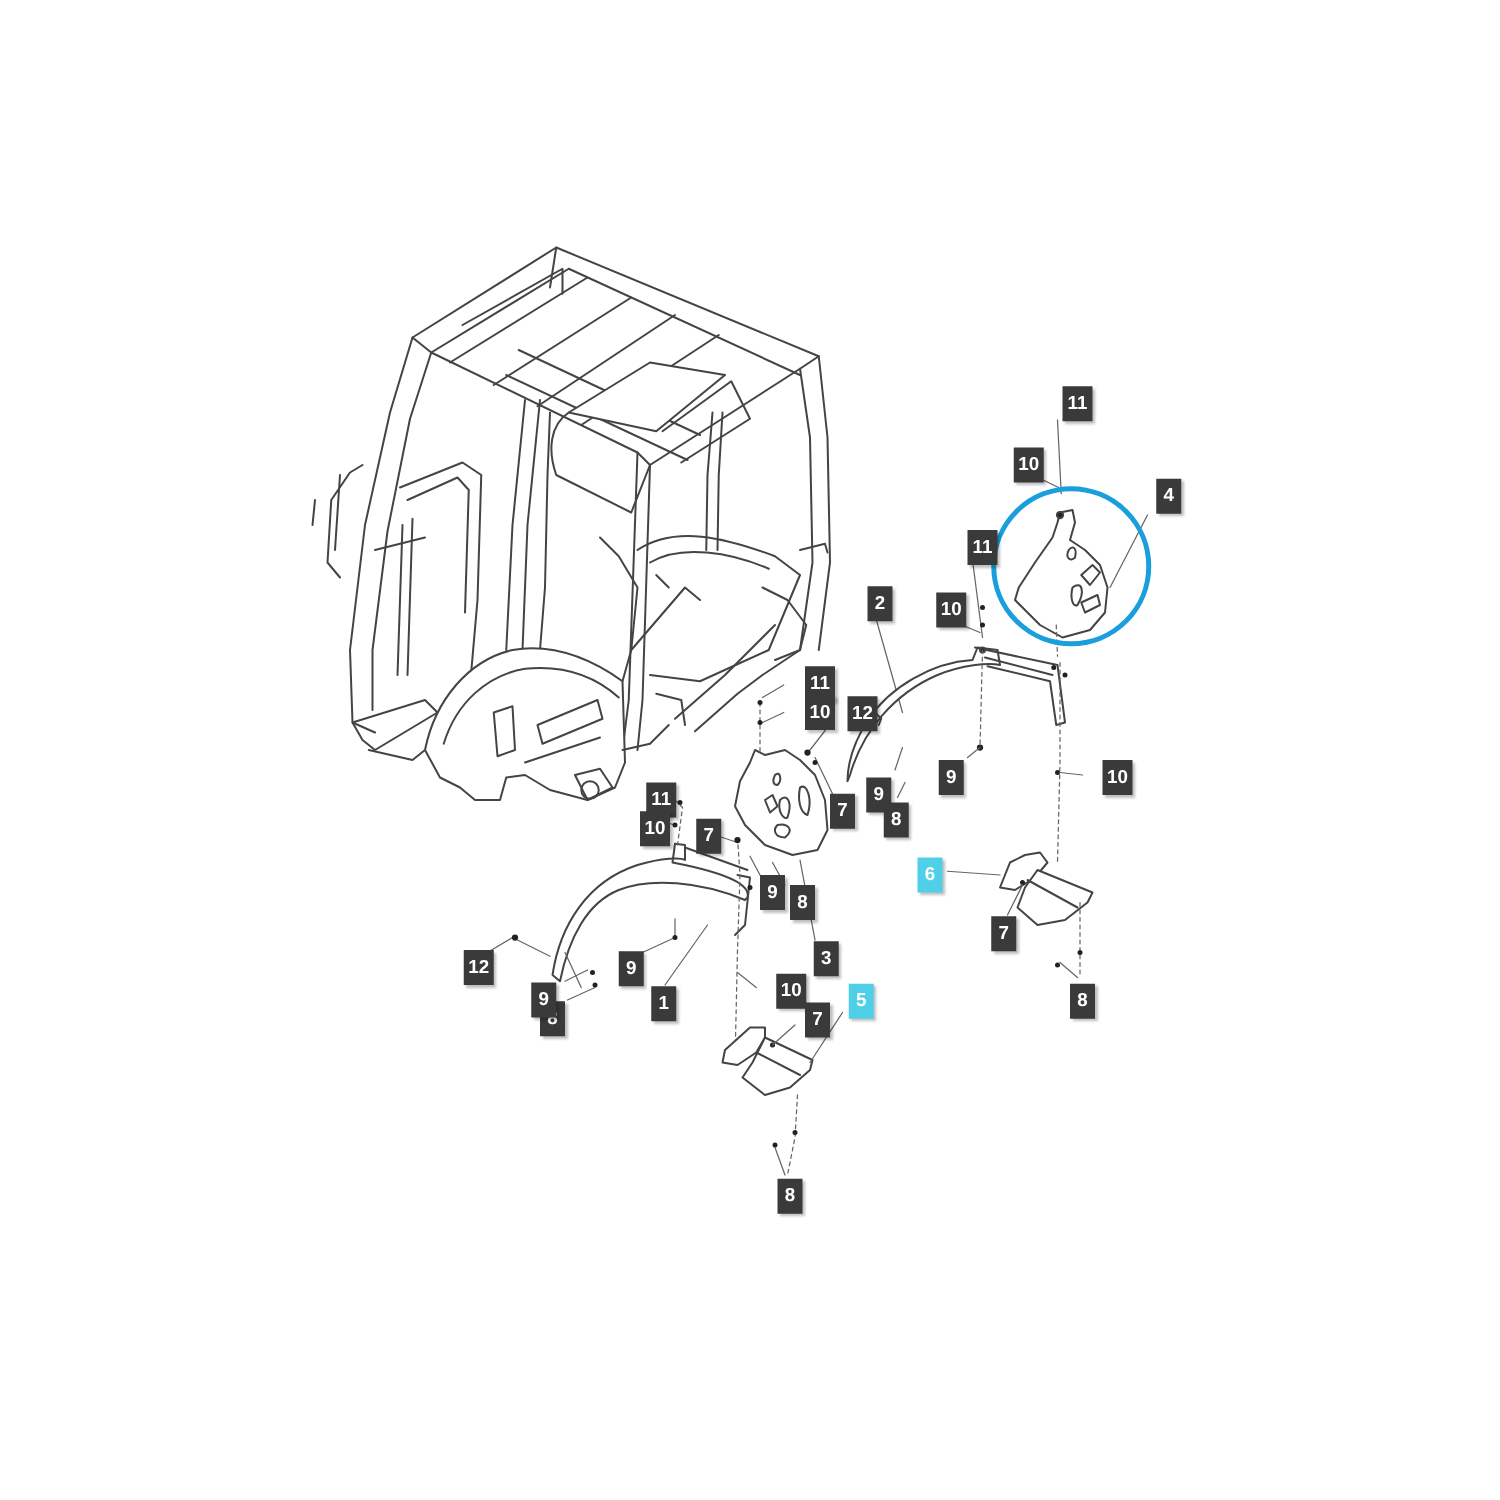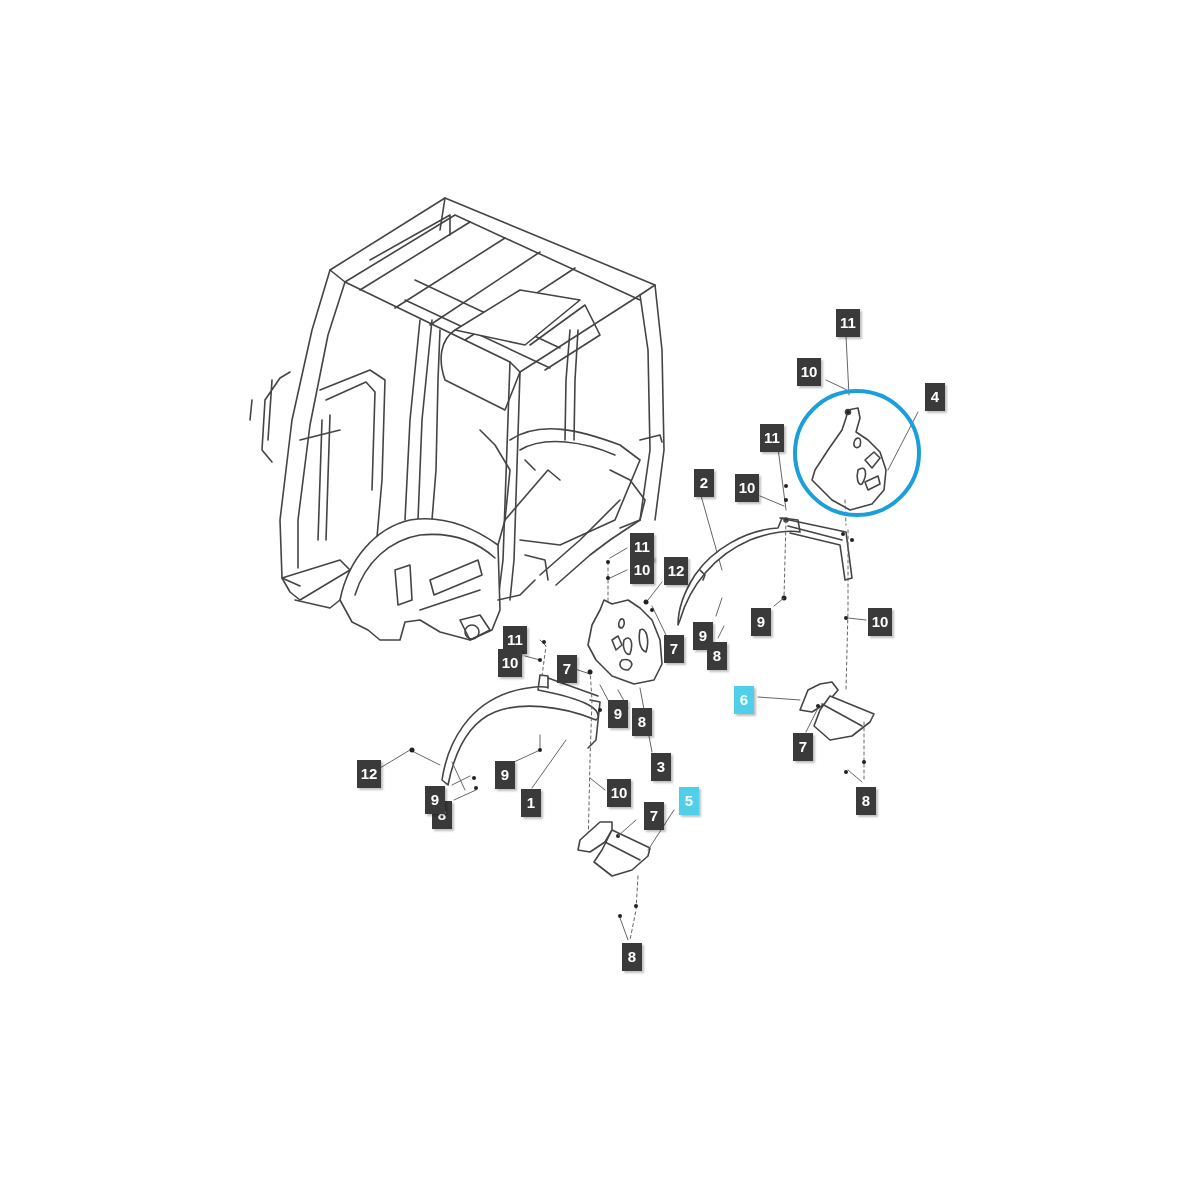--- a/index.html
+++ b/index.html
@@ -3,21 +3,21 @@
 <meta charset="utf-8">
 <style>
   html, body { margin:0; padding:0; background:#ffffff; }
   body { width:1200px; height:1200px; position:relative; overflow:hidden; font-family:"Liberation Sans", sans-serif; }
   .canvas { position:absolute; left:0; top:0; width:1200px; height:1200px; }
   svg.drawing { position:absolute; left:0; top:0; width:1200px; height:1200px; }
   .callout { position:absolute; height:28px; min-width:20px; padding:0 3px; box-sizing:border-box;
      background:#3a3a3a; color:#ffffff; font-size:15px; font-weight:bold; line-height:28px; text-align:center;
      box-shadow:2px 2px 2px rgba(0,0,0,0.25); }
   .callout.highlight { background:#4fd0e8; color:#ffffff; }
-  .callout.w2 { width:24px; }
+  .callout.w2 { width:24px;margin-left:14px; }
   .callout.w1 { width:20px; }
   .ring { position:absolute; border:4px solid #1a9fdc; border-radius:50%; box-sizing:border-box; }
 </style>
 </head>
 <body>
 
 <div class="canvas">
   <svg class="drawing" viewBox="0 0 1200 1200" fill="none" stroke="#444" stroke-width="1.6" stroke-linejoin="round" stroke-linecap="round">
 
     <g>

